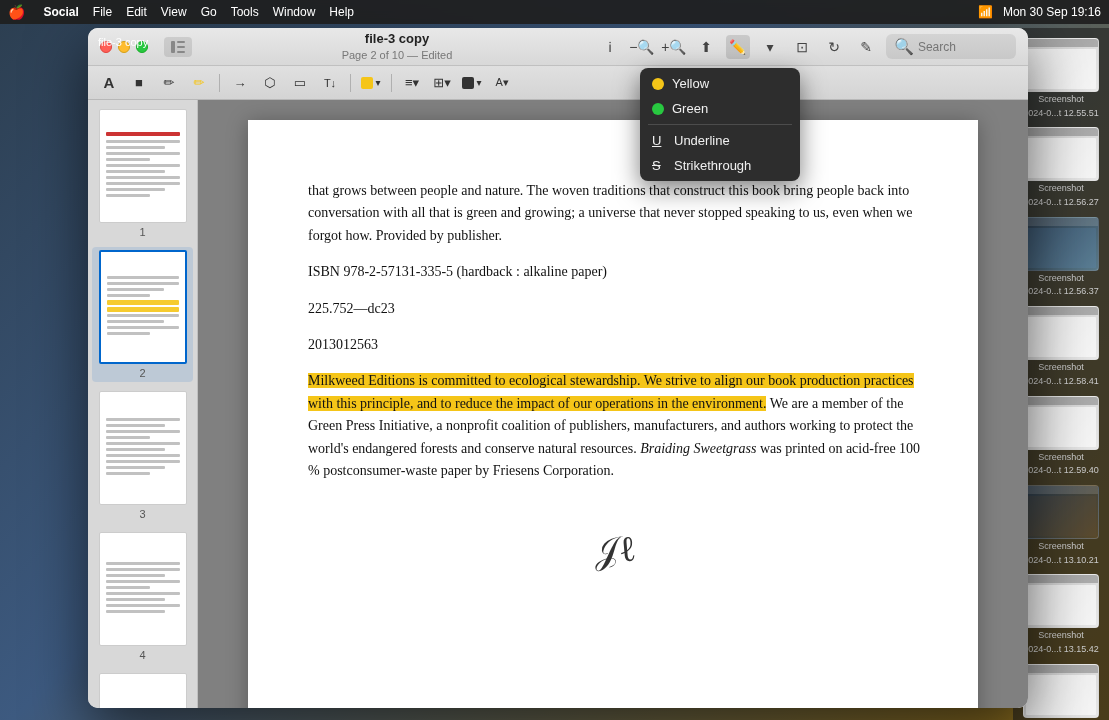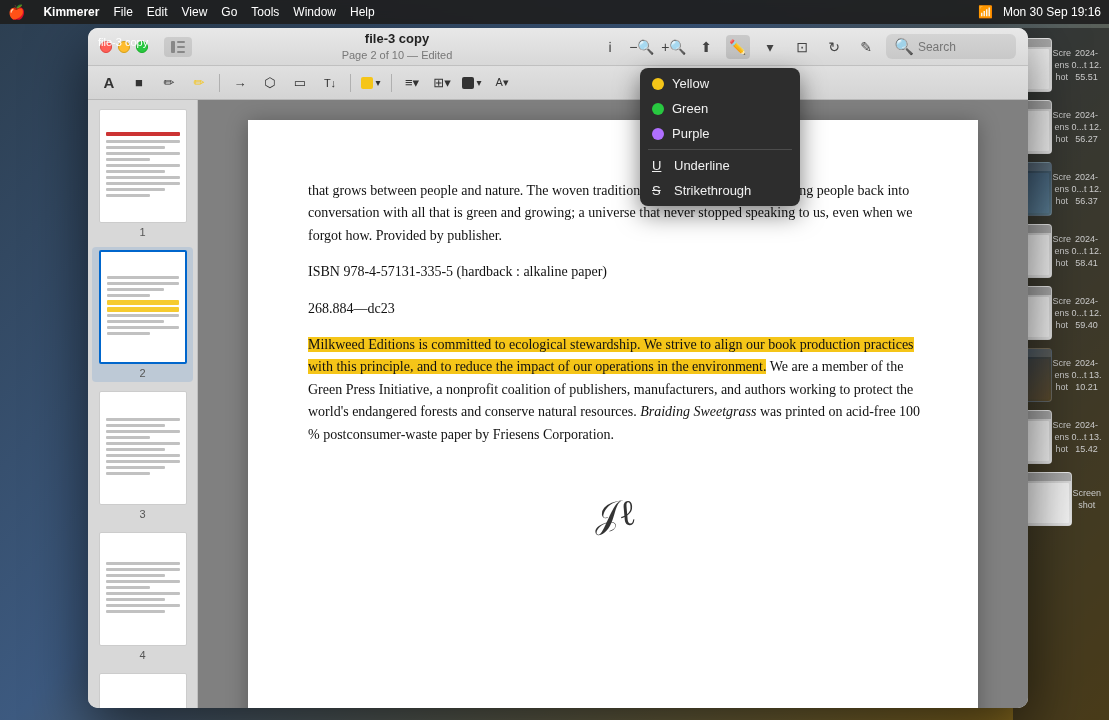--- a/index.html
+++ b/index.html
@@ -371,21 +371,21 @@
       display: flex;
       flex-direction: column;
       align-items: center;
       padding: 10px 6px;
       gap: 4px;
       overflow-y: auto;
     }
     .screenshot-item {
       width: 82px;
       display: flex;
-      flex-direction: row;
+      flex-direction: column;
       align-items: center;
       margin-bottom: 4px;
       cursor: pointer;
     }
     .screenshot-thumb {
       width: 76px;
       height: 54px;
       background: linear-gradient(135deg, #3a3a5c 0%, #5a4a2a 100%);
       border-radius: 4px;
       border: 1px solid rgba(255,255,255,0.2);
@@ -418,21 +418,21 @@
     }
   </style>
 </head>
 <body>
 
 <div class="desktop"></div>
 
 <div class="menubar">
   <div class="menubar-left">
     <span class="apple-icon">🍎</span>
-    <span class="menubar-app">Kimmerer</span>
+    <span class="menubar-app">Social</span>
     <span>File</span>
     <span>Edit</span>
     <span>View</span>
     <span>Go</span>
     <span>Tools</span>
     <span>Window</span>
     <span>Help</span>
   </div>
   <div class="menubar-right">
     <span>📶</span>
@@ -682,46 +682,43 @@
           </div>
         </div>
 
       </div>
 
     </div>
 
     <div class="doc-area">
       <div class="doc-page">
         <p class="doc-text">that grows between people and nature. The woven traditions that construct this book bring people back into conversation with all that is green and growing; a universe that never stopped speaking to us, even when we forgot how. Provided by publisher.</p>
-        <p class="doc-text">ISBN 978-4-57131-335-5 (hardback : alkaline paper)</p>
-        <p class="doc-text">268.884—dc23</p>
+        <p class="doc-text">ISBN 978-2-57131-335-5 (hardback : alkaline paper)</p>
+        <p class="doc-text">225.752—dc23</p>
+        <p class="doc-text">2013012563</p>
         <p class="doc-text">
           <span class="highlight-yellow">Milkweed Editions is committed to ecological stewardship. We strive to align our book production practices with this principle, and to reduce the impact of our operations in the environment.</span><span> We are a member of the Green Press Initiative, a nonprofit coalition of publishers, manufacturers, and authors working to protect the world's endangered forests and conserve natural resources. </span><span class="text-italic">Braiding Sweetgrass</span><span> was printed on acid-free 100 % postconsumer-waste paper by Friesens Corporation.</span>
         </p>
         <div class="signature-area">
           <span class="signature-img">𝒥ℓ</span>
         </div>
       </div>
     </div>
   </div>
 </div>
 
 <div class="color-dropdown">
   <div class="dropdown-item">
     <span class="color-dot" style="background:#f5c518;"></span>
     <span>Yellow</span>
   </div>
   <div class="dropdown-item">
     <span class="color-dot" style="background:#28c840;"></span>
     <span>Green</span>
   </div>
-  <div class="dropdown-item">
-    <span class="color-dot" style="background:#b06fff;"></span>
-    <span>Purple</span>
-  </div>
   <div class="dropdown-separator"></div>
   <div class="dropdown-text-item">
     <span class="underline-icon">U</span>
     <span>Underline</span>
   </div>
   <div class="dropdown-text-item">
     <span class="strikethrough-icon">S</span>
     <span>Strikethrough</span>
   </div>
 </div>

